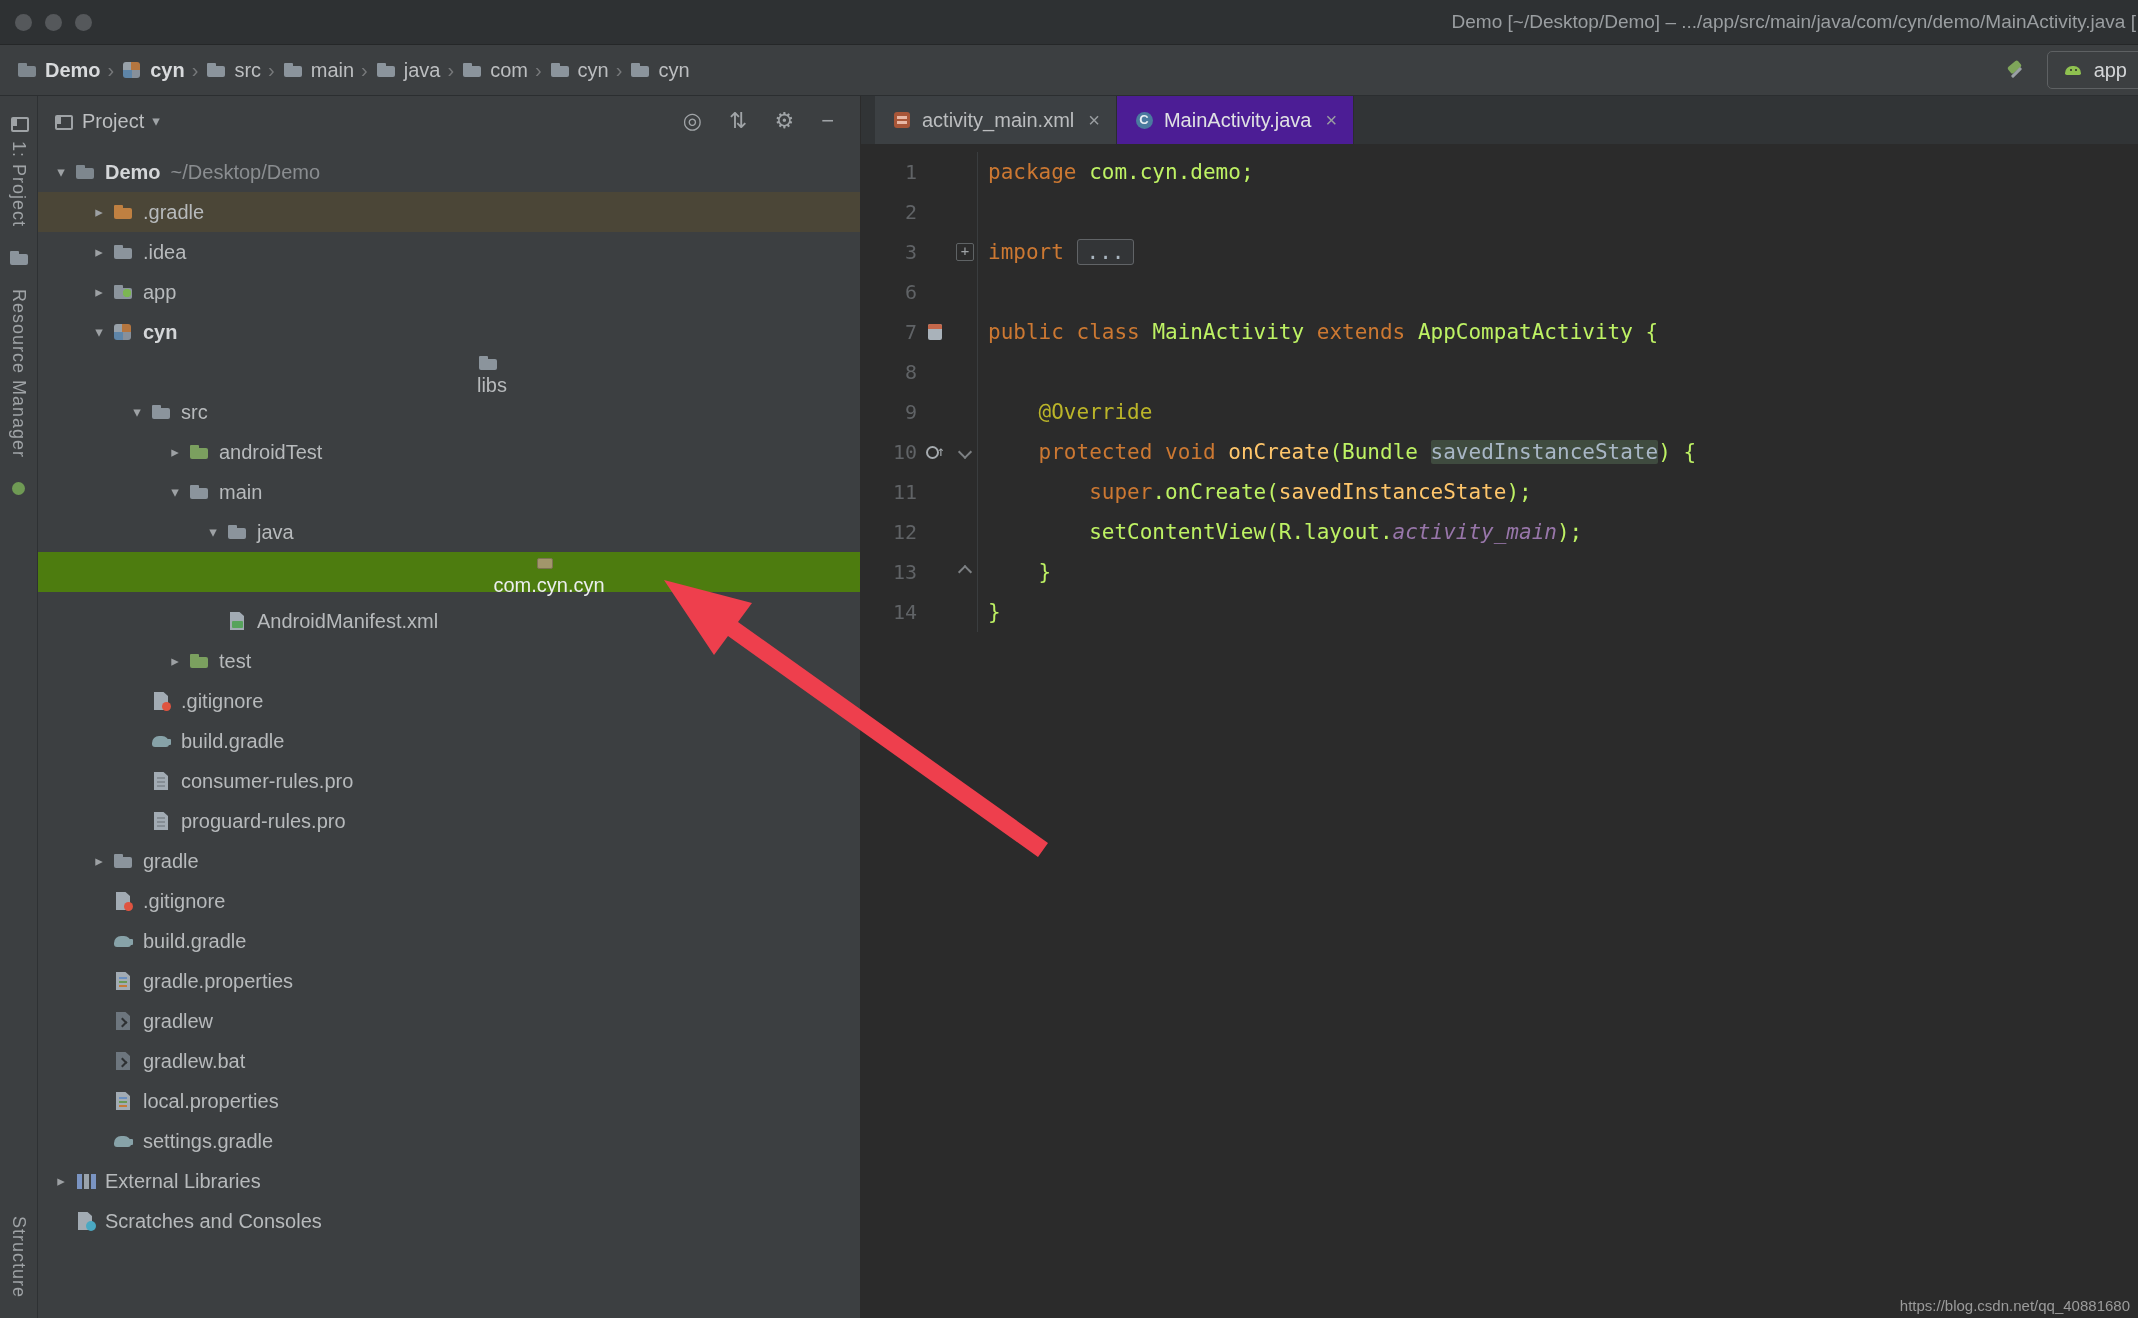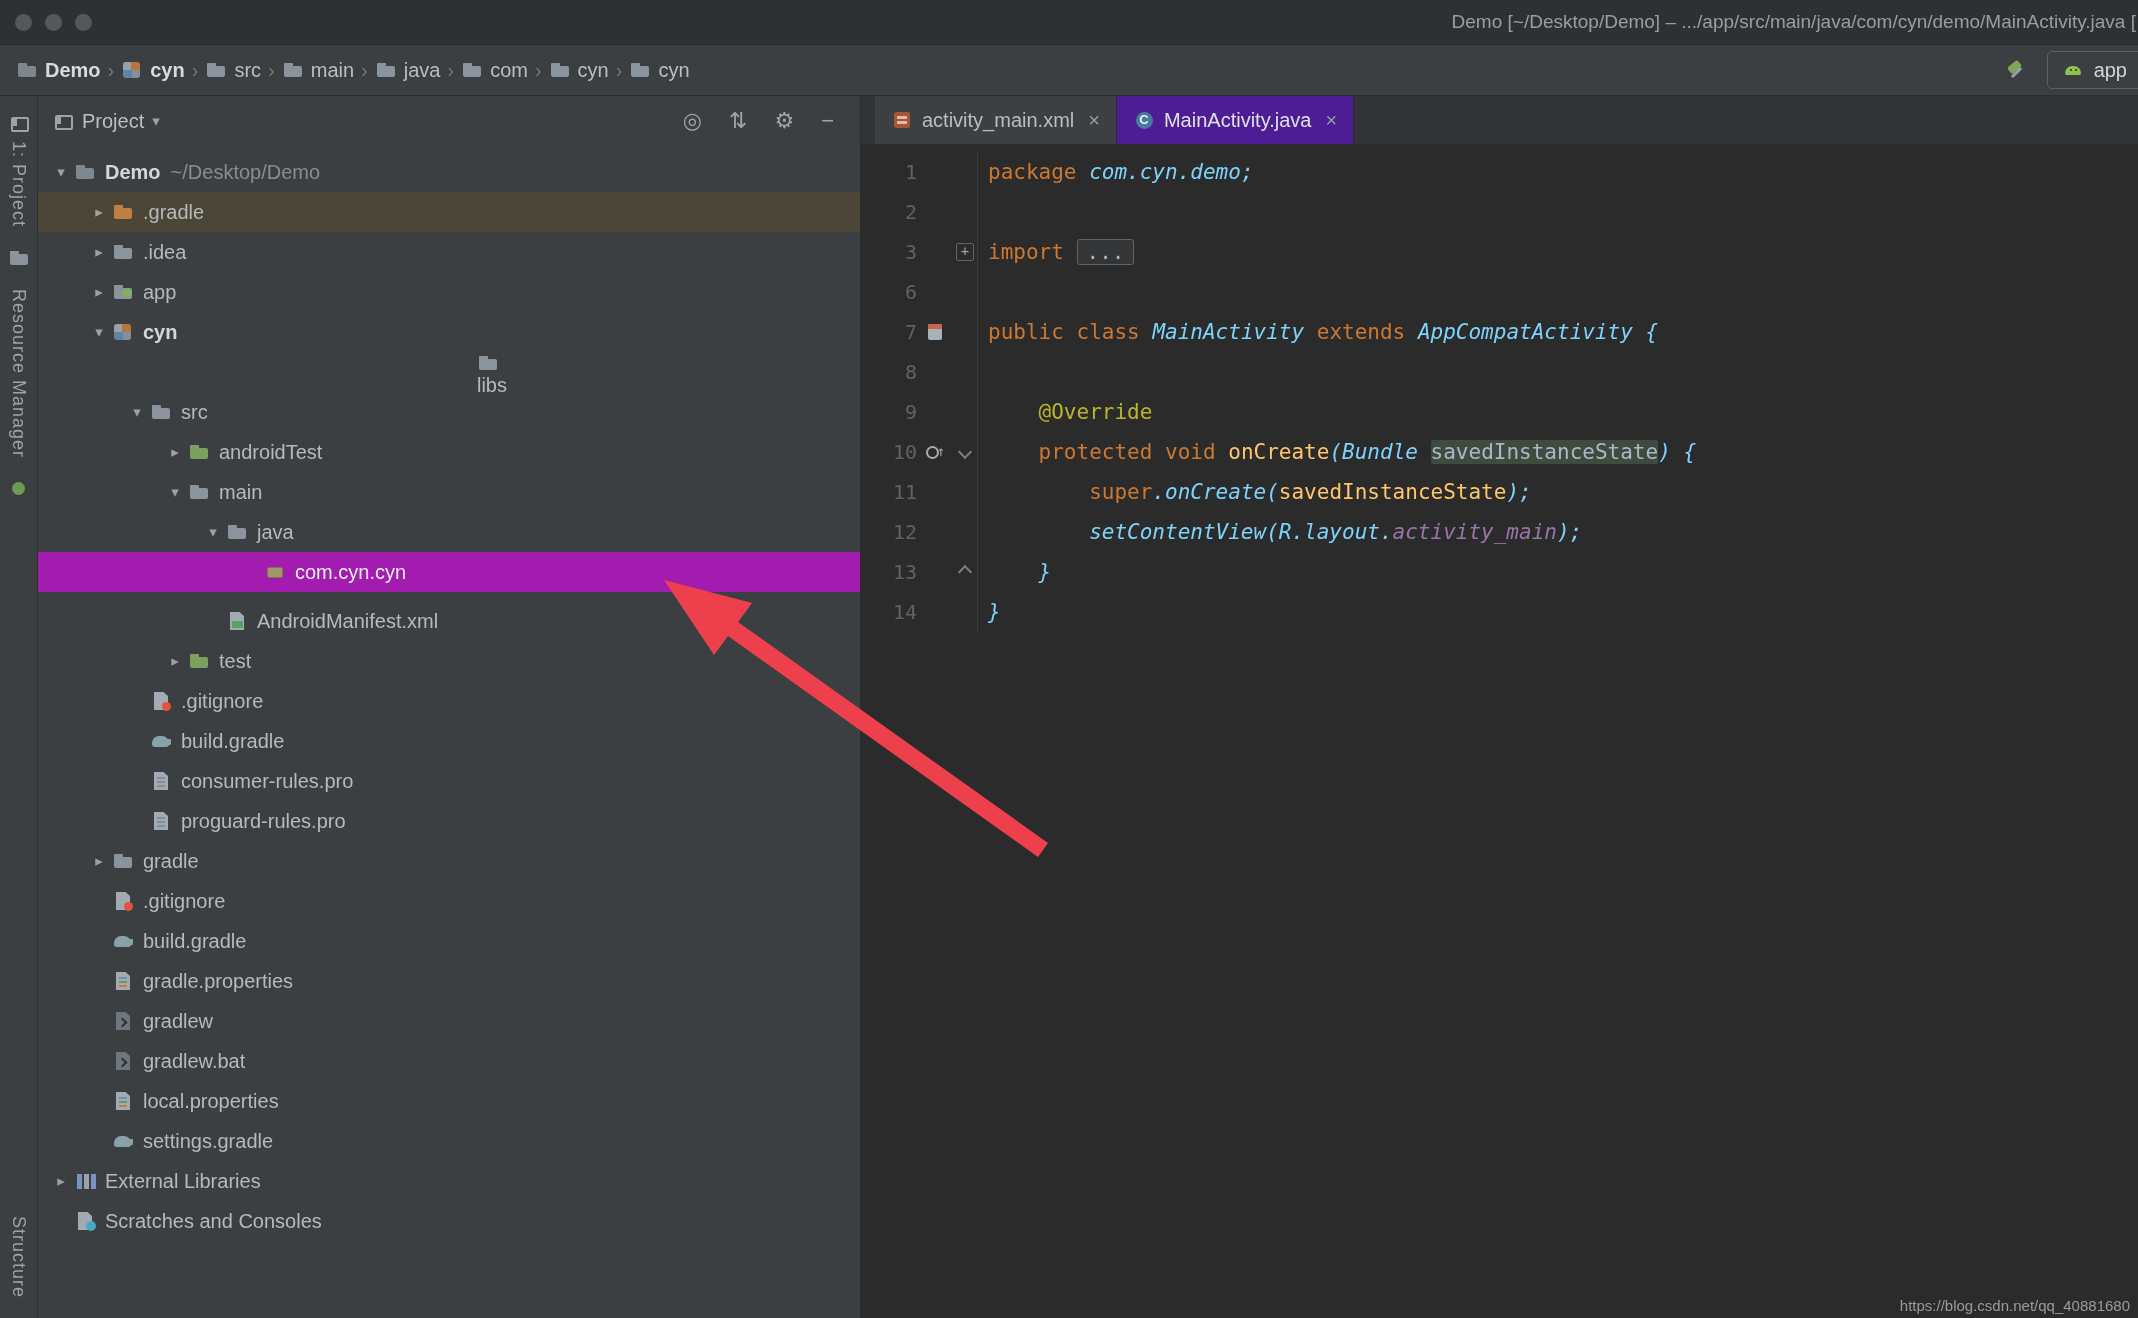--- a/index.html
+++ b/index.html
@@ -41,40 +41,40 @@
   .panel-caret{margin-left:8px;color:#9fa3a6;font-size:15px;}
   .panel-icons{margin-left:auto;display:flex;gap:27px;margin-right:12px;color:#a0a4a7;font-size:22px;align-items:center;}
   .hicon{line-height:22px;}
   .tree{position:absolute;top:52px;left:0;right:0;bottom:0;padding-top:4px;}
   .trow{height:40px;display:flex;align-items:center;font-size:20px;color:#b7babc;white-space:nowrap;}
   .trow .arrow{width:26px;text-align:center;color:#9da1a4;font-size:15px;flex:none;}
   .trow .icn{margin-right:9px;}
   .trow .label{}
   .trow.bold .label{font-weight:bold;color:#d4d6d8;}
   .trow .suffix{color:#8a8d90;margin-left:10px;}
-  .trow.selected{background:#a21caf;}
+  .trow.selected{background:#4d7c0f;flex-direction:column;}
   .trow.selected .label{color:#eceeef;}
   .trow.highlighted{background:#4b4637;}
 
   
   .editor{position:absolute;top:96px;left:861px;right:0;bottom:0;background:#2b2b2b;z-index:3;}
   .tabbar{height:48px;background:#313436;display:flex;align-items:stretch;padding-left:14px;}
   .tab{display:flex;align-items:center;gap:9px;padding:0 16px;font-size:20px;color:#bbbdbf;
        background:#3c4043;border-right:1px solid #2a2c2e;}
   .tab.active{background:#4c1d95;color:#dfe1e3;}
   .tab .close{color:#9a9ea1;font-size:20px;margin-left:5px;}
   .code{position:absolute;top:48px;left:0;right:0;bottom:0;padding-top:8px;
         font-family:"DejaVu Sans Mono",monospace;font-size:21px;}
   .cline{display:flex;height:40px;line-height:40px;}
   .ln{width:56px;text-align:right;color:#606366;flex:none;font-size:20px;font-family:"DejaVu Sans Mono",monospace;}
   .gut{width:36px;flex:none;display:flex;align-items:center;justify-content:center;}
   .foldcol{width:24px;flex:none;display:flex;align-items:center;justify-content:center;}
   .ctext{flex:1;white-space:pre;border-left:1px solid #3a3d3f;padding-left:10px;color:#a9b7c6;}
   .c-kw{color:#cc7832;}
-  .c-pl{color:#7dd3fc;font-style:italic;}
+  .c-pl{color:#bef264;}
   .c-ann{color:#bbb529;}
   .c-mth{color:#ffc66b;}
   .c-arg{color:#ffc66b;}
   .c-fld{color:#9876aa;font-style:italic;}
   .c-hl{color:#a9b7c6;background:#3f4b3f;border-radius:2px;}
   .c-folded{background:#333537;border:1px solid #616467;border-radius:3px;padding:0 9px;color:#aab6c0;}
   .fold-plus{width:16px;height:16px;border:1px solid #5f6365;border-radius:2px;background:#2b2b2b;
              color:#9fa3a6;font-size:14px;line-height:14px;text-align:center;font-family:"DejaVu Sans Mono",monospace;}
   .fchev{width:8px;height:8px;border-right:2px solid #7d8184;border-bottom:2px solid #7d8184;transform:rotate(45deg);}
   .fchev.up{transform:rotate(-135deg);}

